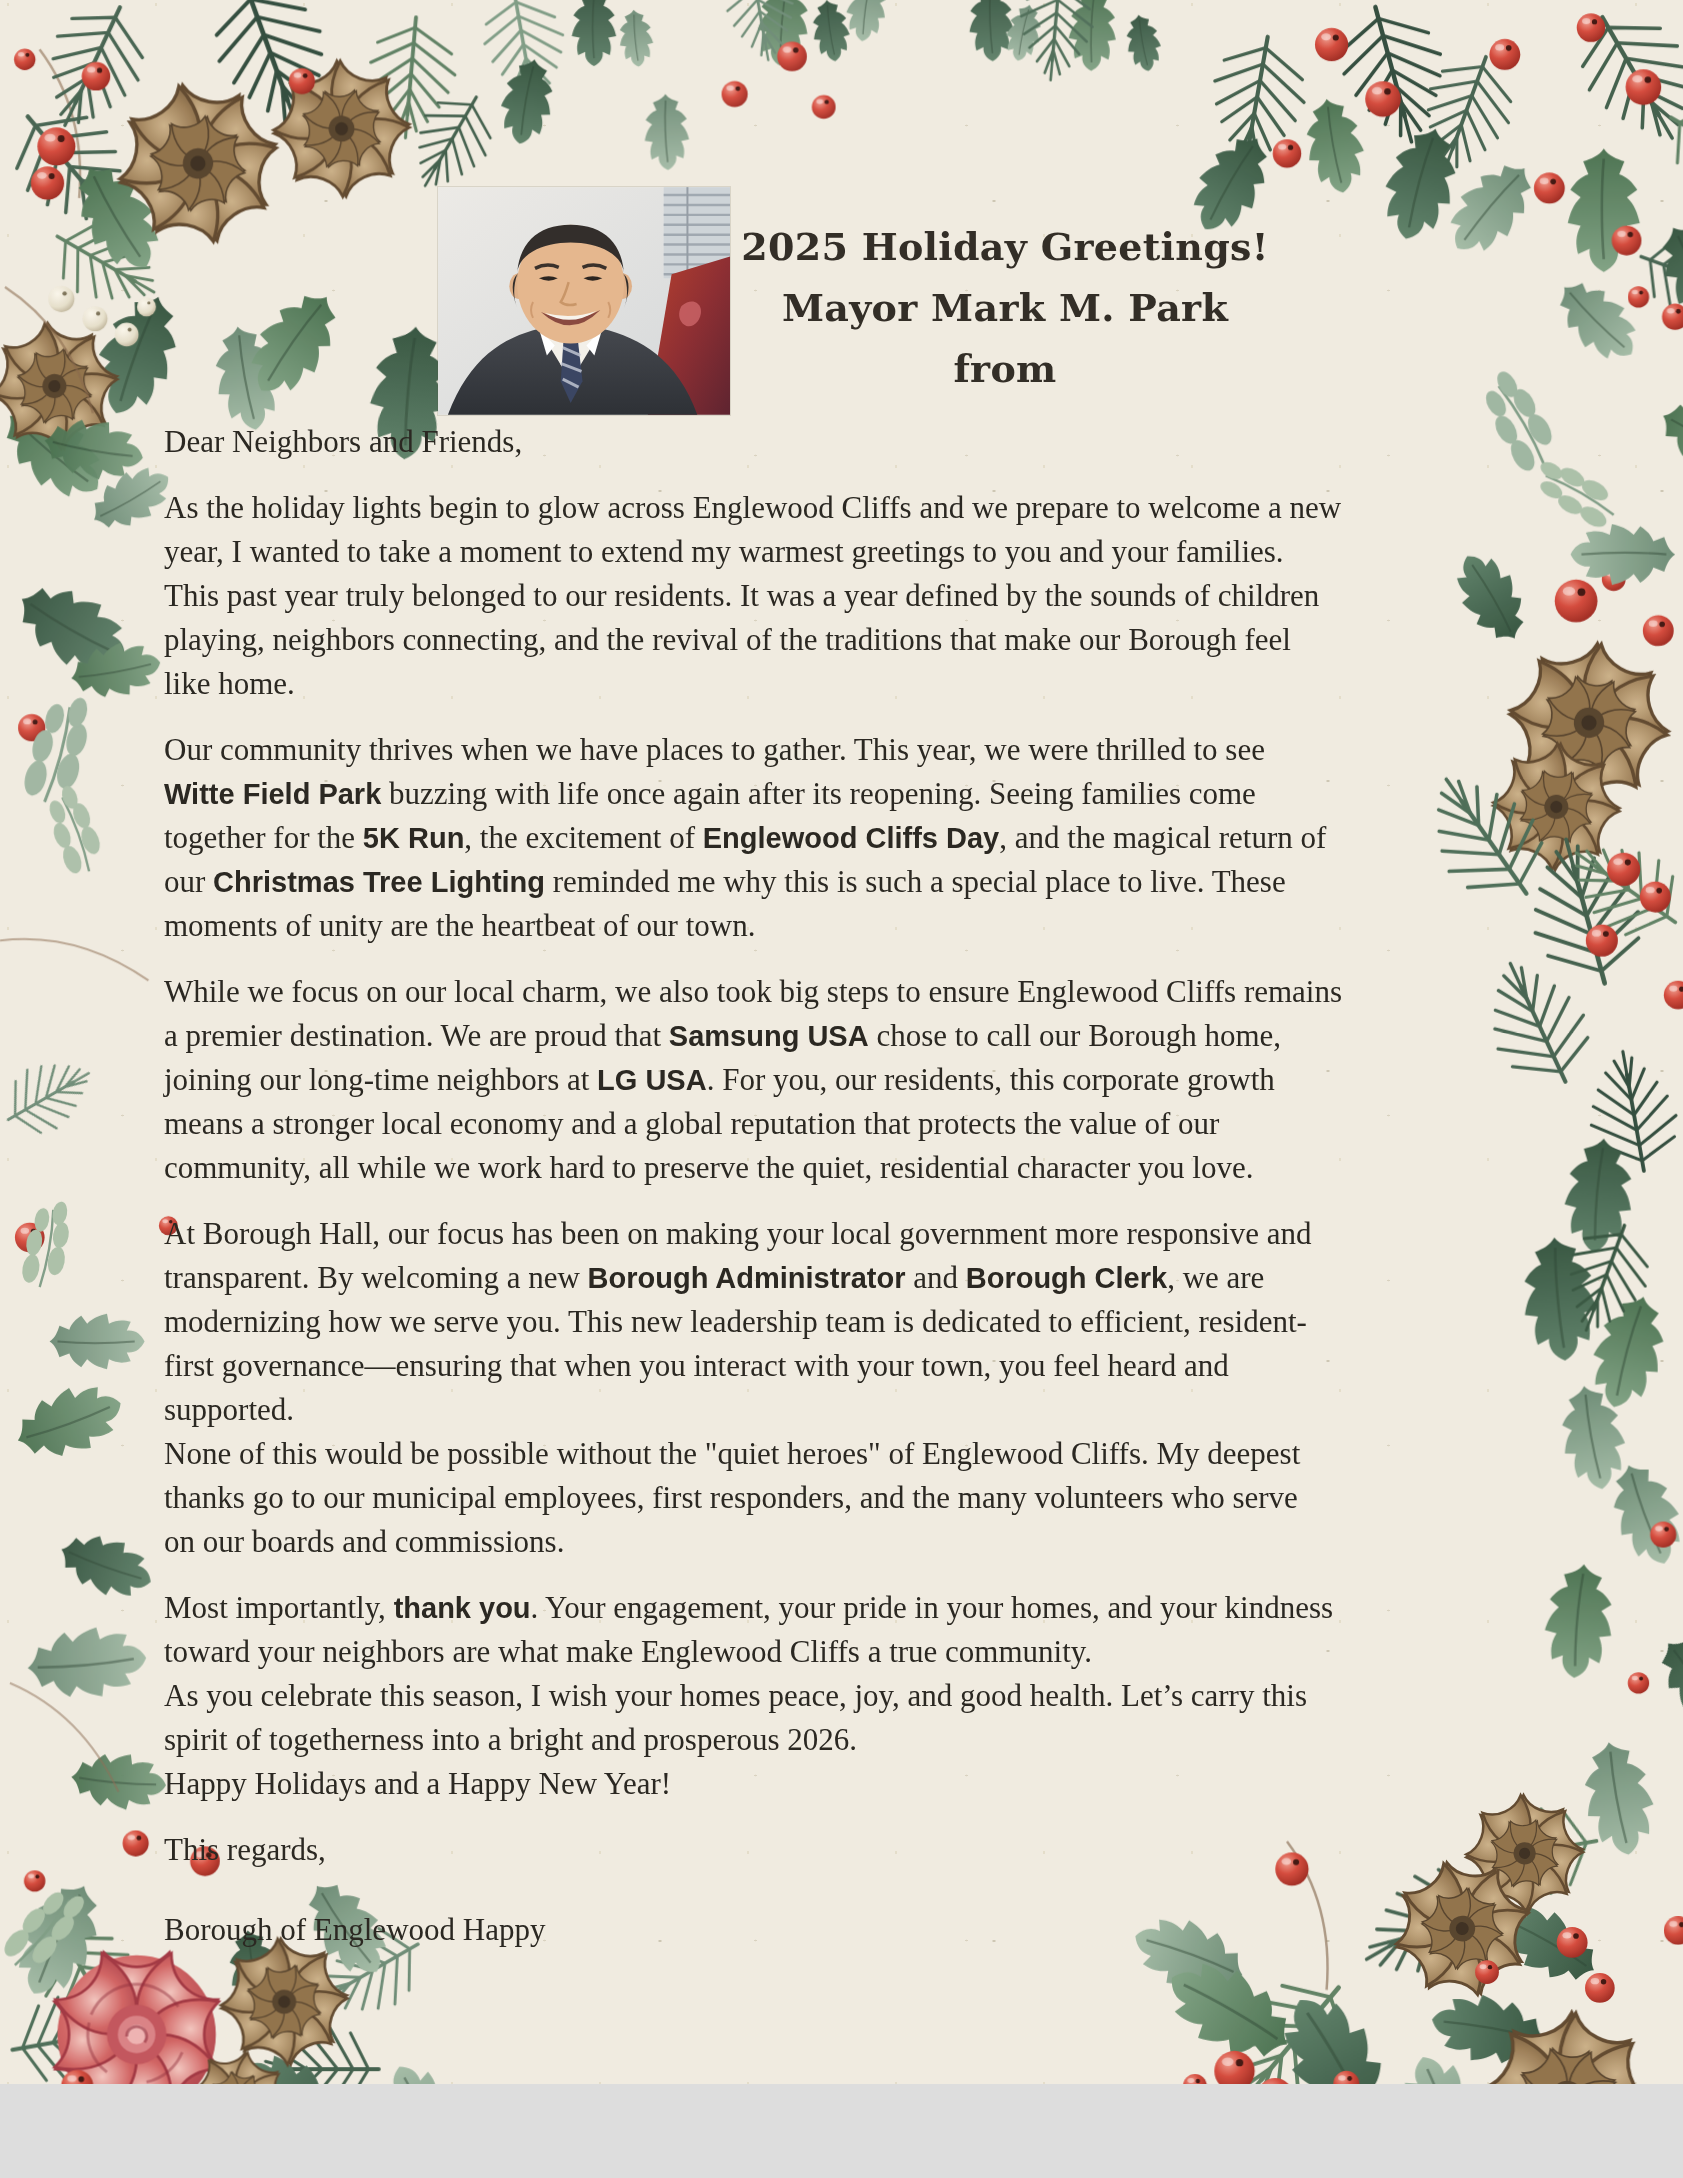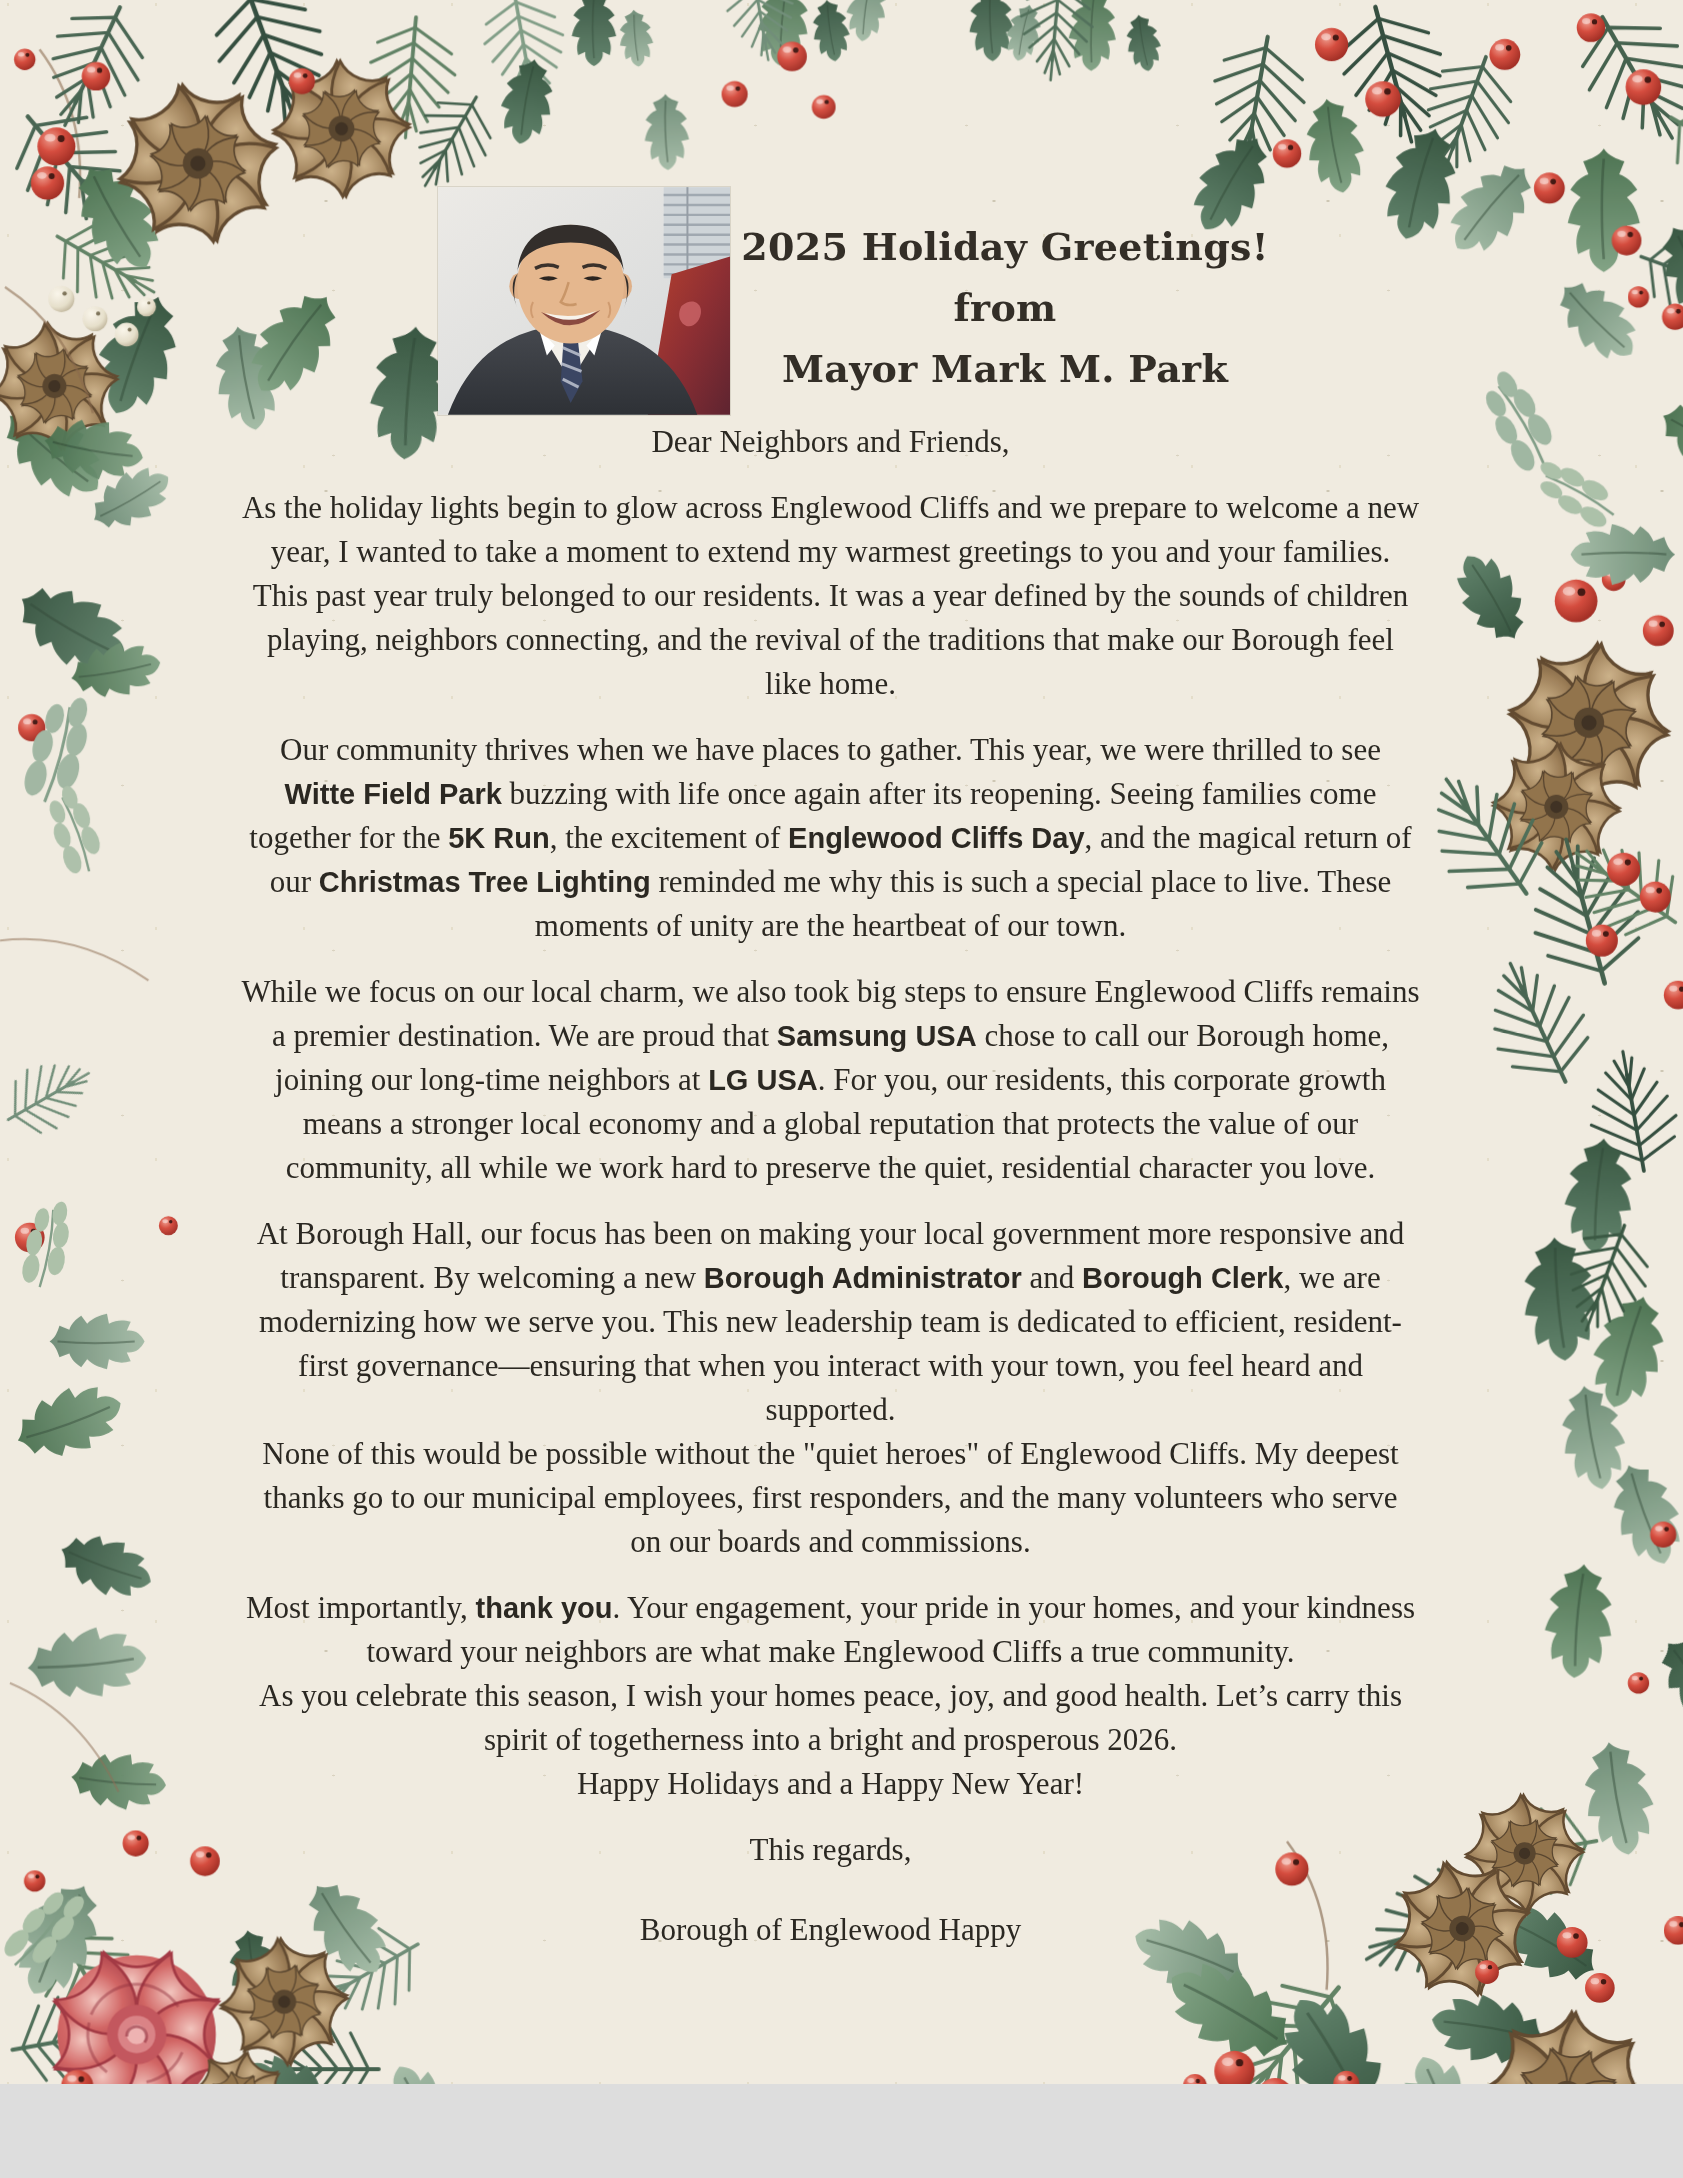--- a/index.html
+++ b/index.html
@@ -15,21 +15,21 @@
     font-family:"Liberation Serif", serif;
     color:#2b2822;
   }
   .garland{position:absolute;left:0;top:0;}
   .photo{position:absolute;left:438px;top:187px;width:292px;height:228px;margin:0;box-shadow:0 0 0 1px rgba(90,80,60,.15);}
   .title-block{
     position:absolute;left:604px;top:216px;width:802px;text-align:center;
     font-family:"DejaVu Serif", serif;font-weight:700;font-size:38px;line-height:61px;
     color:#332e27;letter-spacing:0.3px;
   }
-  .letter{position:absolute;left:182px;top:420px;width:1297px;font-size:31px;line-height:44px;text-align:center;}
+  .letter{position:absolute;left:164px;top:420px;width:1297px;font-size:31px;line-height:44px;}
   .letter p{margin:0;}
   .salutation{margin:0 0 22px !important;}
   .para{margin:0 0 22px !important;white-space:nowrap;}
   .para strong{font-family:Liberation Sans, sans-serif;font-weight:700;font-size:29px;}
   .closing{margin:0 0 36px !important;}
   .sig-name{font-family:"DejaVu Serif", serif;font-weight:700;font-size:30px;}
 </style>
 </head>
 <body>
 
@@ -421,22 +421,22 @@
         <path d="M104,126 Q134,154 164,124 Q134,140 104,126 Z" fill="#8a4a40"></path>
         <path d="M108,127 Q134,142 160,125 Q135,134 108,127 Z" fill="#f7f3ec"></path>
         <path d="M96,116 Q92,124 96,132" stroke="#cf9b70" stroke-width="2" fill="none"></path>
         <path d="M172,116 Q176,124 172,132" stroke="#cf9b70" stroke-width="2" fill="none"></path>
       </g>
     </svg>
   </figure>
 
   <header class="title-block">
     <div class="title-line">2025 Holiday Greetings!</div>
+    <div class="title-line">Mayor Mark M. Park</div>
     <div class="title-line">from</div>
-    <div class="title-line">Mayor Mark M. Park</div>
   </header>
 
   <main class="letter">
     <p class="salutation">Dear Neighbors and Friends,</p>
     <div id="paragraphs">
         <p class="para"><span>As the holiday lights begin to glow across Englewood Cliffs and we prepare to welcome a new</span><br><span>year, I wanted to take a moment to extend my warmest greetings to you and your families.</span><br><span>This past year truly belonged to our residents. It was a year defined by the sounds of children</span><br><span>playing, neighbors connecting, and the revival of the traditions that make our Borough feel</span><br><span>like home.</span></p>
         <p class="para"><span>Our community thrives when we have places to gather. This year, we were thrilled to see</span><br><strong>Witte Field Park</strong><span> buzzing with life once again after its reopening. Seeing families come</span><br><span>together for the </span><strong>5K Run</strong><span>, the excitement of </span><strong>Englewood Cliffs Day</strong><span>, and the magical return of</span><br><span>our </span><strong>Christmas Tree Lighting</strong><span> reminded me why this is such a special place to live. These</span><br><span>moments of unity are the heartbeat of our town.</span></p>
         <p class="para"><span>While we focus on our local charm, we also took big steps to ensure Englewood Cliffs remains</span><br><span>a premier destination. We are proud that </span><strong>Samsung USA</strong><span> chose to call our Borough home,</span><br><span>joining our long-time neighbors at </span><strong>LG USA</strong><span>. For you, our residents, this corporate growth</span><br><span>means a stronger local economy and a global reputation that protects the value of our</span><br><span>community, all while we work hard to preserve the quiet, residential character you love.</span></p>
         <p class="para"><span>At Borough Hall, our focus has been on making your local government more responsive and</span><br><span>transparent. By welcoming a new </span><strong>Borough Administrator</strong><span> and </span><strong>Borough Clerk</strong><span>, we are</span><br><span>modernizing how we serve you. This new leadership team is dedicated to efficient, resident-</span><br><span>first governance—ensuring that when you interact with your town, you feel heard and</span><br><span>supported.</span><br><span>None of this would be possible without the "quiet heroes" of Englewood Cliffs. My deepest</span><br><span>thanks go to our municipal employees, first responders, and the many volunteers who serve</span><br><span>on our boards and commissions.</span></p>
         <p class="para"><span>Most importantly, </span><strong>thank you</strong><span>. Your engagement, your pride in your homes, and your kindness</span><br><span>toward your neighbors are what make Englewood Cliffs a true community.</span><br><span>As you celebrate this season, I wish your homes peace, joy, and good health. Let’s carry this</span><br><span>spirit of togetherness into a bright and prosperous 2026.</span><br><span>Happy Holidays and a Happy New Year!</span></p>

